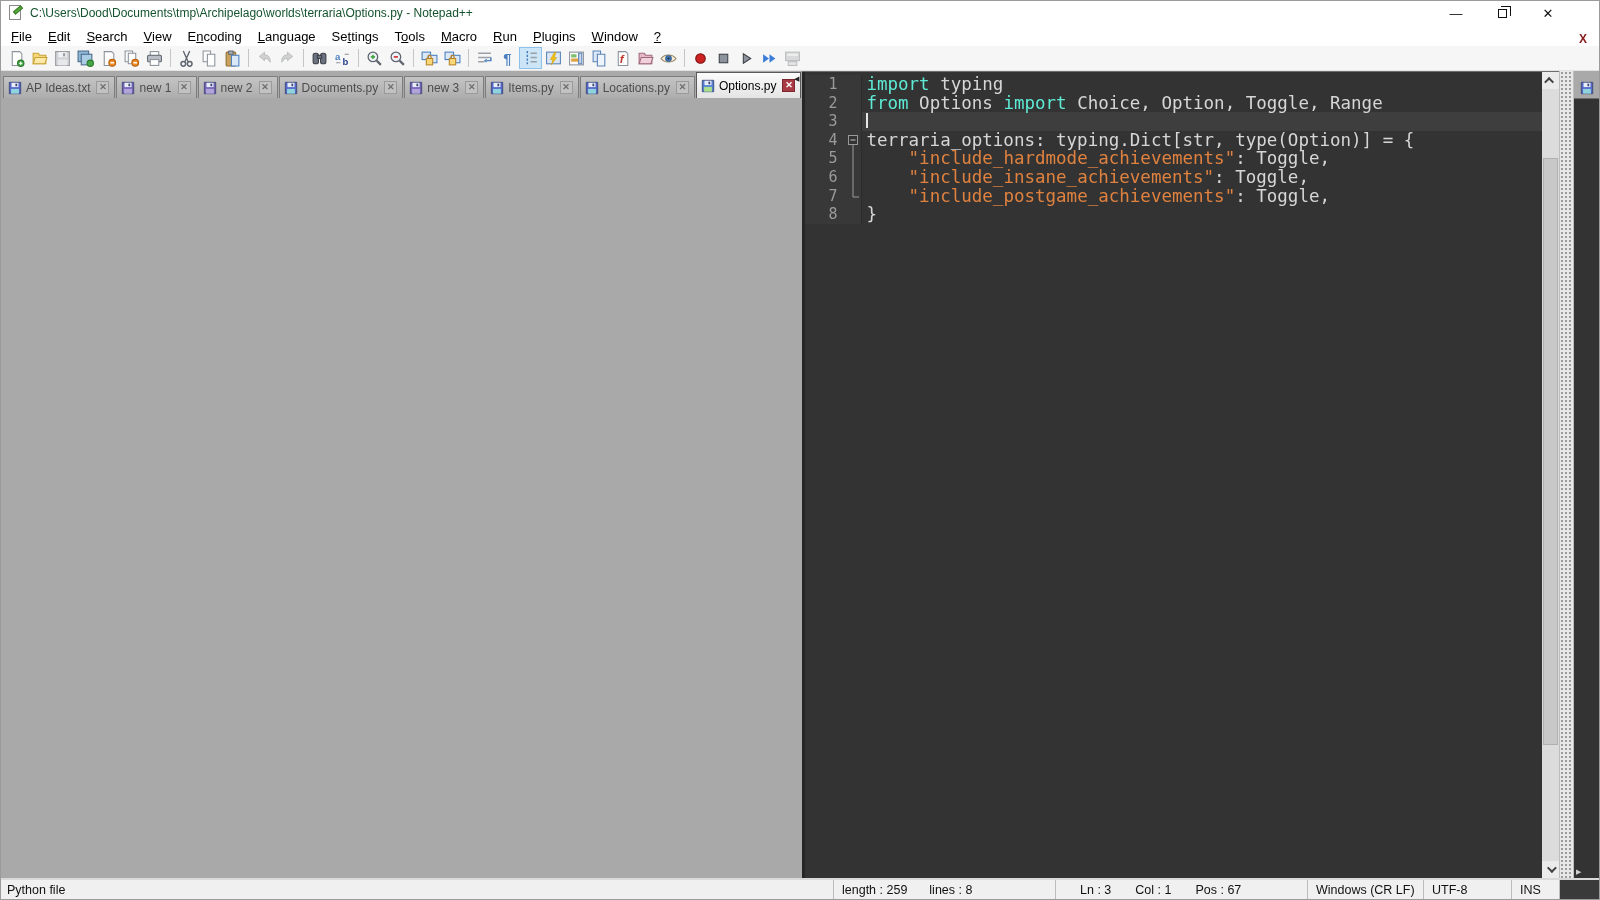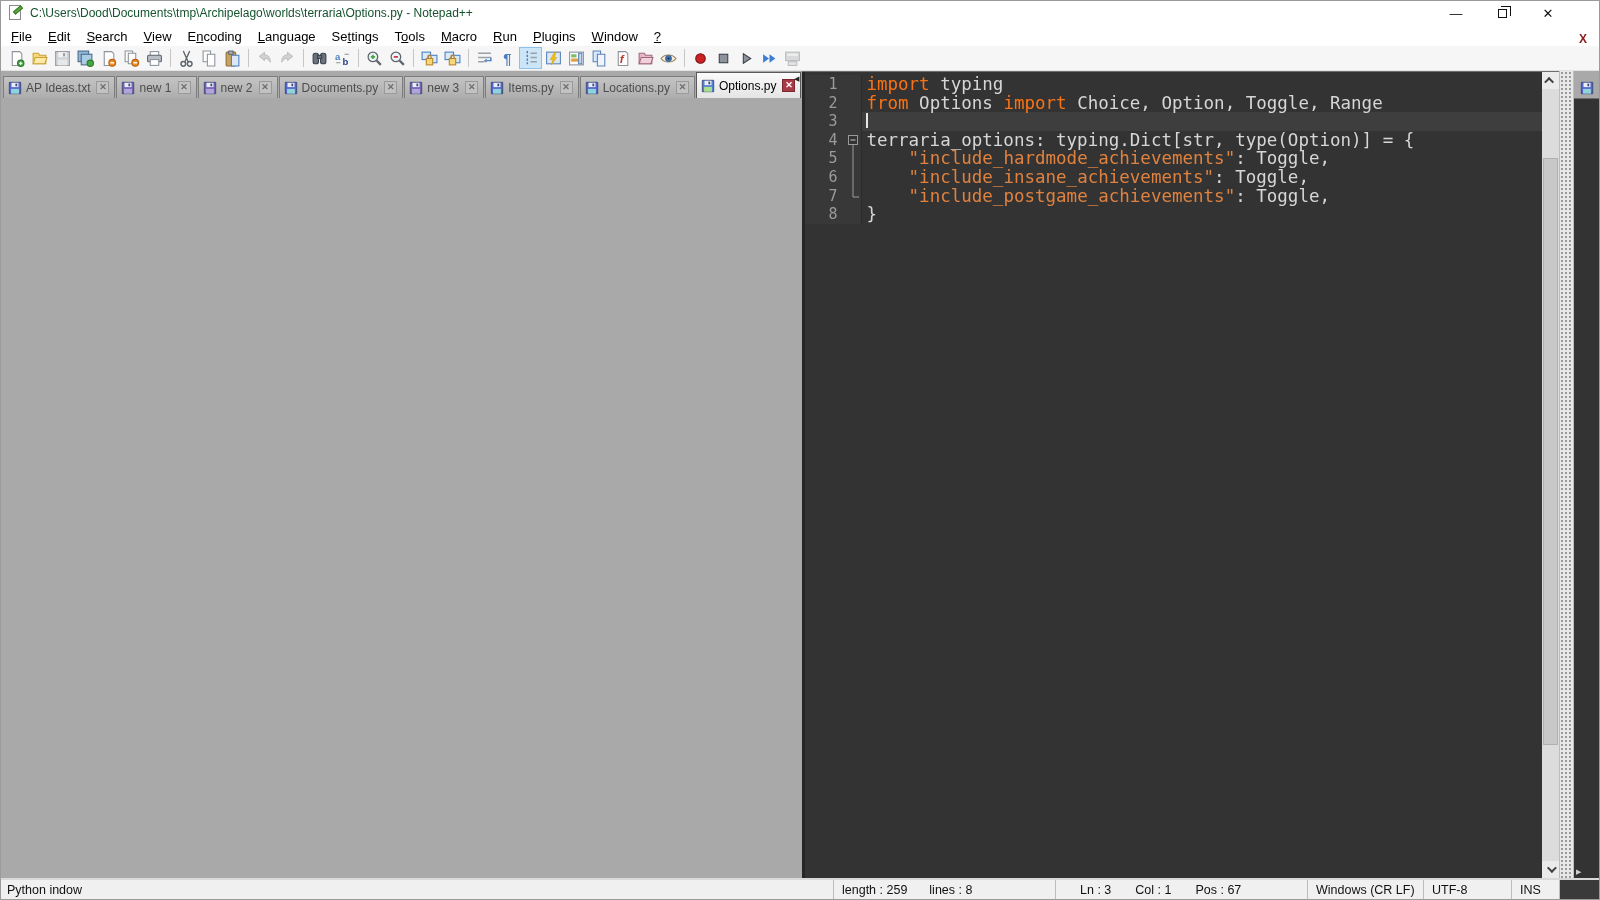--- a/index.html
+++ b/index.html
@@ -46,21 +46,21 @@
 
   
   .editor-wrap { flex:1 1 auto; display:flex; min-height:0; border-top:1px solid #6e6e6e; }
   .editor { flex:1 1 auto; background:#333333; overflow:hidden; padding-top:3px; position:relative; border-left:3px solid #262626; }
   .code-line { display:flex; height:18.6px; line-height:18.6px; font-family:"DejaVu Sans Mono", monospace; font-size:17.5px; white-space:pre; }
   .code-line.current { background:#3e3e3e; }
   .lnum { flex:0 0 40px; text-align:right; padding-right:8px; color:#9b9b9b; background:#383838; font-size:15px; line-height:18.6px; }
   .code-line.current .lnum { background:#383838; }
   .fold { flex:0 0 16px; background:#383838; border-right:1px solid #2b2b2b; }
   .code { padding-left:4px; }
-  .tok-kw { color:#f97316; }
+  .tok-kw { color:#5eead4; }
   .tok-str { color:#e0823f; }
   .tok-def { color:#d6d6d6; }
   .caret { display:inline-block; width:2px; height:15px; background:#e6e6e6; vertical-align:middle; margin-top:-3px; }
 
   
   .vscroll { flex:0 0 17px; background:#dcdcdc; display:flex; flex-direction:column; }
   .vs-arrow { height:17px; background:#ebebeb; display:flex; align-items:center; justify-content:center; }
   .chev { width:7px; height:7px; border-left:2px solid #404040; border-top:2px solid #404040; }
   .chev.up { transform:rotate(45deg) translateY(2px); }
   .chev.down { transform:rotate(225deg) translateY(2px); }
@@ -476,21 +476,21 @@
             <rect x="3.5" y="9" width="9" height="5.5" fill="#8fd4dc"></rect>
           </svg>
         </div>
       <div class="mini-editor">
         <span class="hs-arrow">▶</span>
       </div>
     </div>
   </div>
 
   <div class="statusbar">
-    <div class="sb-sec sb-doctype">Python indow</div>
+    <div class="sb-sec sb-doctype">Python file</div>
     <div class="sb-sec sb-lenlines">
       <span>length : 259</span>
       <span>lines : 8</span>
     </div>
     <div class="sb-sec sb-pos">
       <span>Ln : 3</span>
       <span>Col : 1</span>
       <span>Pos : 67</span>
     </div>
     <div class="sb-sec sb-eol">Windows (CR LF)</div>

